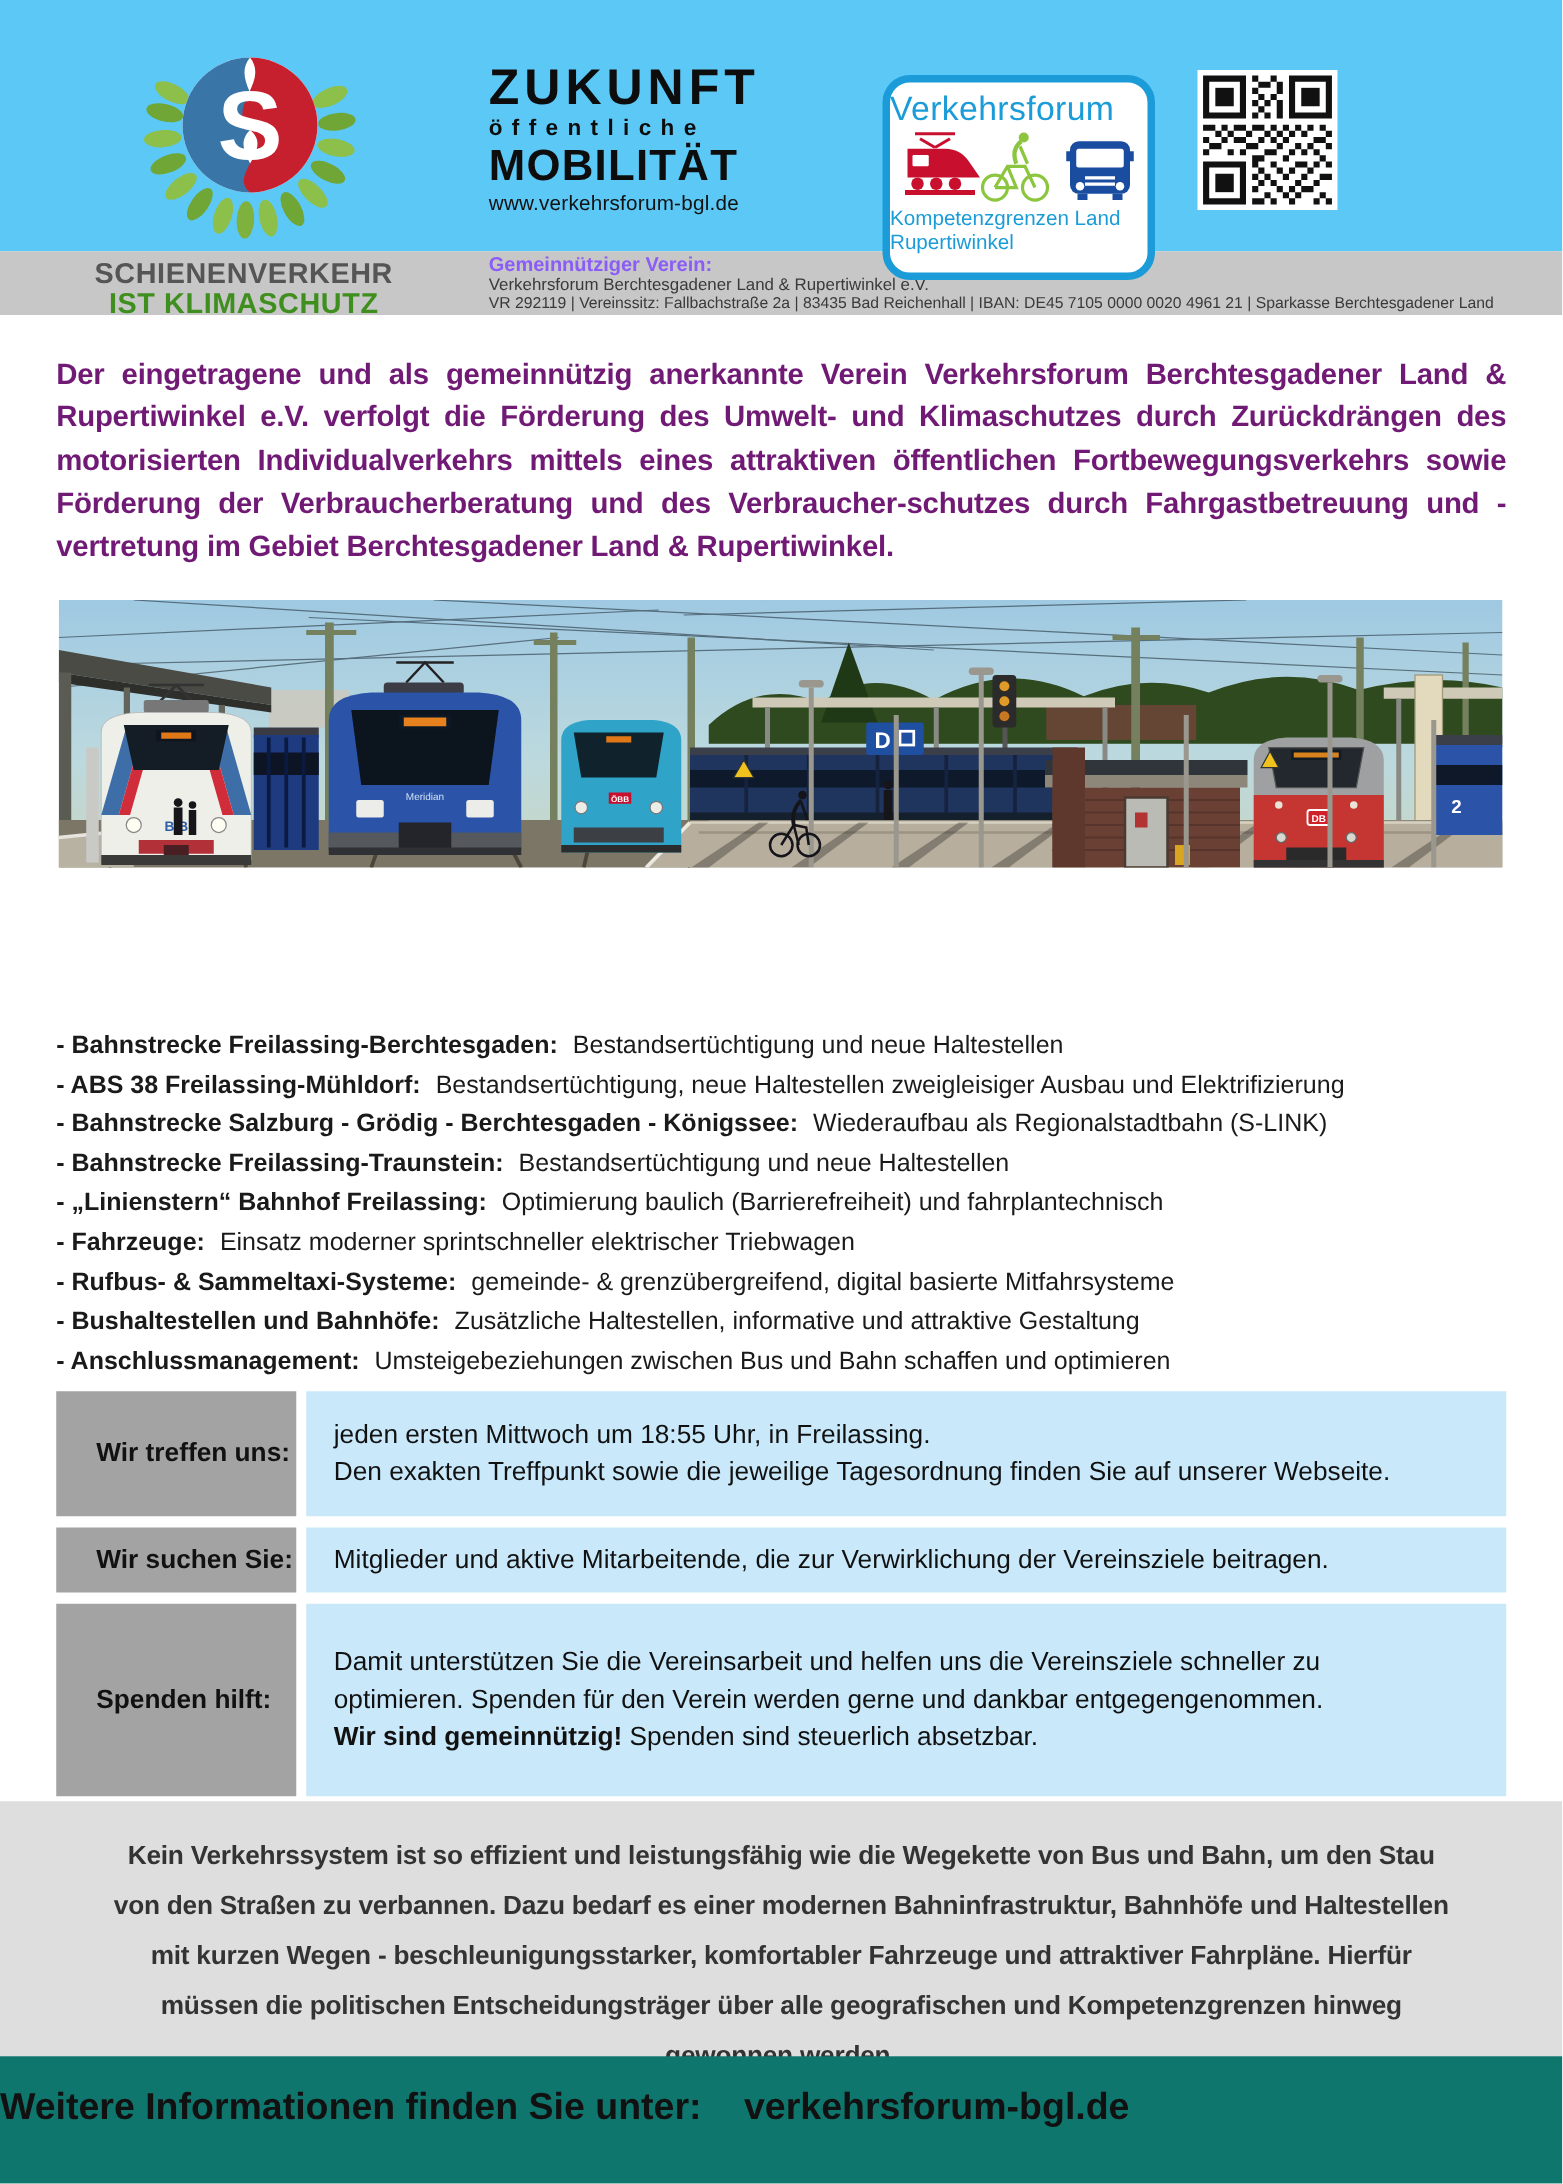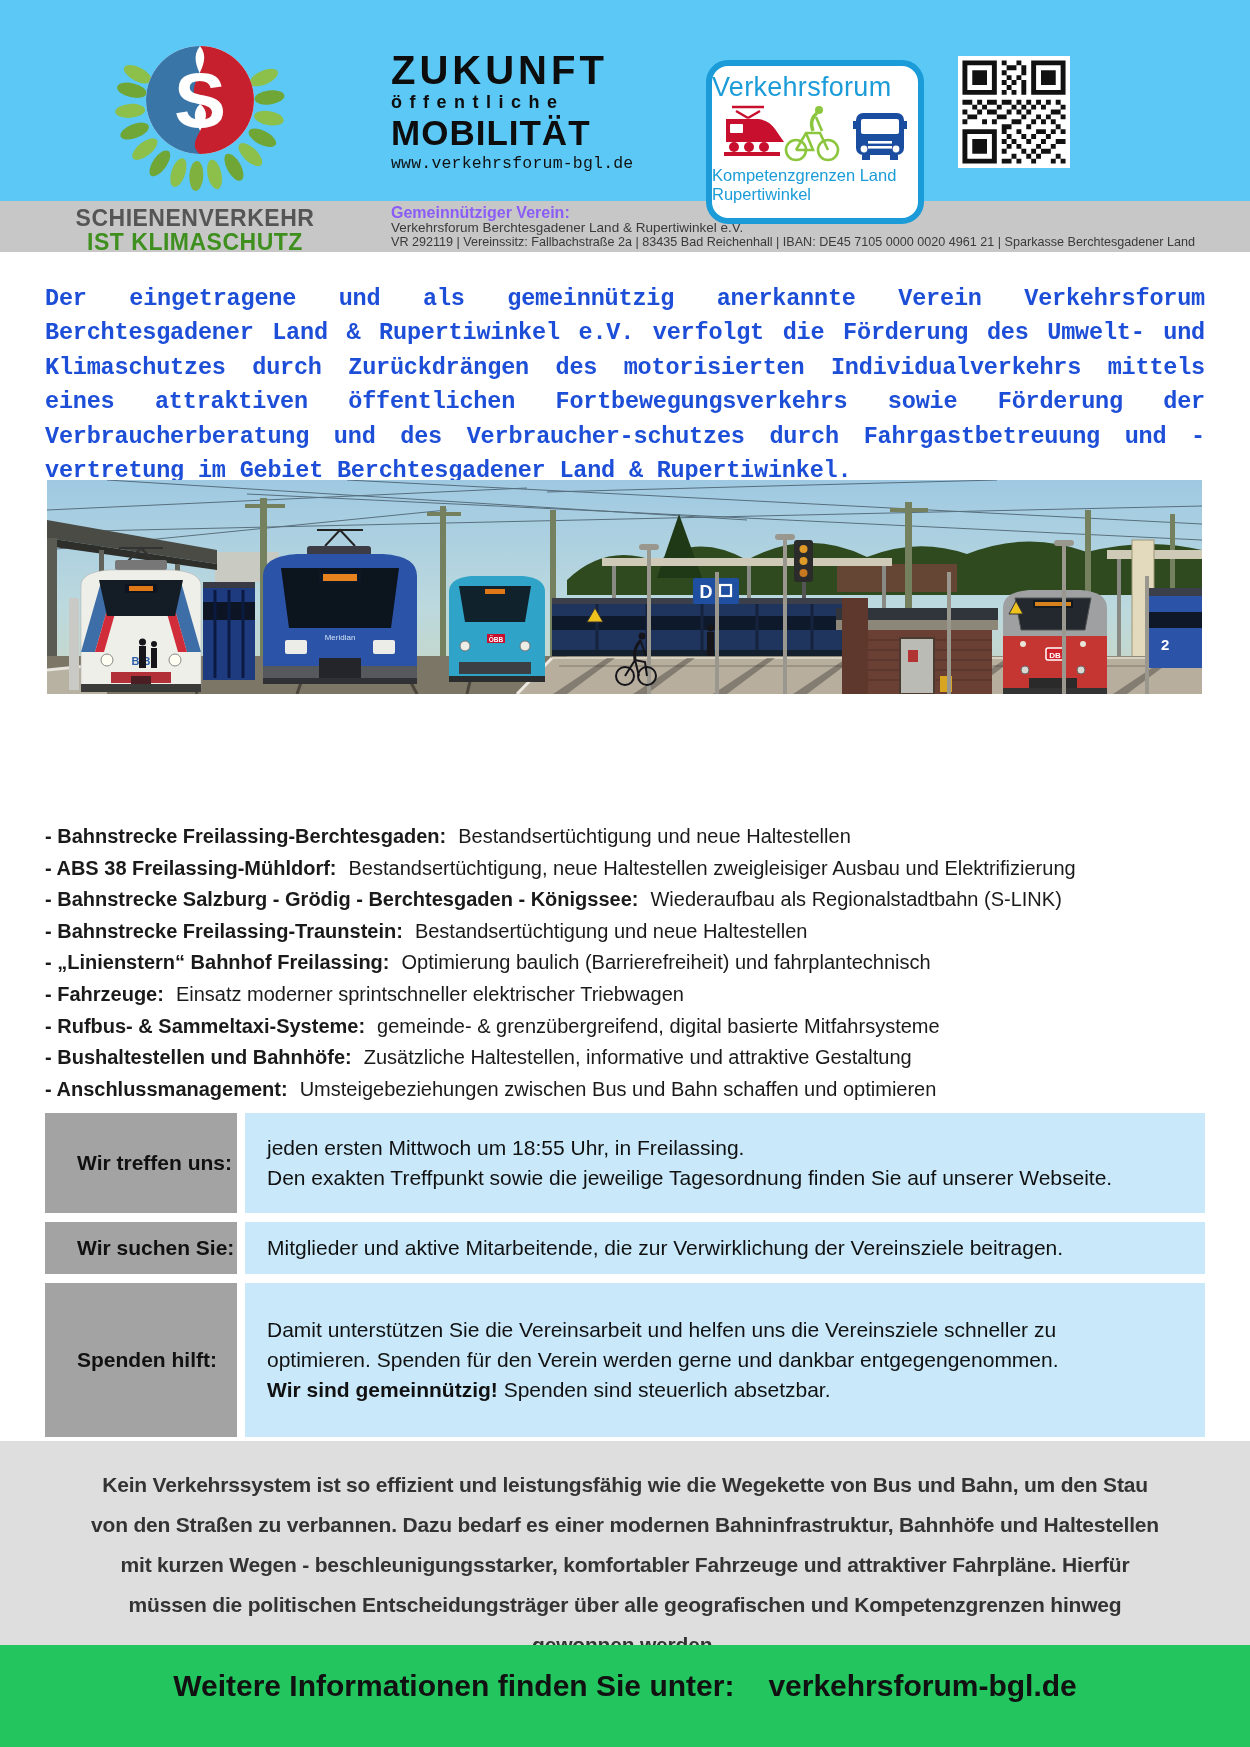--- a/index.html
+++ b/index.html
@@ -9,34 +9,34 @@
   .header{position:absolute;left:0;top:0;width:1250px;height:201px;background:#5cc8f6;}
   .graybar{position:absolute;left:0;top:201px;width:1250px;height:51px;background:#c7c7c7;}
   .logo-wrap{position:absolute;left:100px;top:28px;width:200px;height:170px;}
   .motto{position:absolute;left:0;top:203px;width:390px;text-align:center;line-height:24px;padding-top:3px;}
   .motto .l1{font-size:23px;font-weight:bold;color:#555;letter-spacing:.5px;}
   .motto .l2{font-size:23px;font-weight:bold;color:#3f8f1f;letter-spacing:.5px;}
   .headline{position:absolute;left:391px;top:50px;width:260px;}
   .headline .z{font-size:40px;font-weight:bold;letter-spacing:4px;color:#0d0d0d;line-height:40px;}
   .headline .o{font-size:18px;font-weight:bold;letter-spacing:7.5px;color:#0d0d0d;line-height:24px;}
   .headline .m{font-size:35px;font-weight:bold;letter-spacing:1px;color:#0d0d0d;line-height:38px;}
-  .headline .w{font-size:16.5px;color:#111;margin-top:2px;letter-spacing:.2px;font-family:Liberation Mono, monospace;}
+  .headline .w{font-size:16.5px;color:#111;margin-top:2px;letter-spacing:.2px;}
   .verein{position:absolute;left:391px;top:206px;width:830px;line-height:14.5px;}
   .verein .red{color:#8b5cf6;font-weight:bold;font-size:16px;}
   .verein .n{color:#3a3a3a;font-size:13.5px;}
   .verein .d{color:#3a3a3a;font-size:12.6px;}
   .badge{position:absolute;left:706px;top:60px;width:206px;height:152px;background:#fff;
          border:6px solid #1b9cd8;border-radius:22px;z-index:3;}
   .badge .t{font-size:27px;color:#1b9cd8;margin-top:6px;letter-spacing:.3px;}
   .badge .r{font-size:16.5px;color:#1b9cd8;line-height:19px;}
   .badge-icons{margin:2px auto 3px;display:block;}
   .qr{position:absolute;left:958px;top:56px;width:112px;height:112px;background:#fff;padding:2px;box-sizing:border-box;}
   
   .intro{position:absolute;left:45px;top:258px;width:1160px;font-size:23.5px;font-weight:bold;
-         letter-spacing:-.2px;line-height:34.5px;text-align:justify;color:#1d4ed8;font-family:Liberation Mono, monospace;}
+         letter-spacing:-.2px;line-height:34.5px;text-align:justify;color:#701a75;}
   
   .photo{position:absolute;left:47px;top:480px;width:1155px;height:214px;}
   
   .banner{position:absolute;left:0;top:705px;width:1250px;height:102px;background:#5cc8f6;}
   .banner h1{margin:0;padding:28px 0 0 48px;font-size:31px;font-weight:bold;color:#111;letter-spacing:.2px;}
   
   .acts{position:absolute;left:45px;top:821px;width:1170px;}
   .act{font-size:20px;line-height:31.6px;color:#1a1a1a;white-space:nowrap;}
   .act b{font-weight:bold;margin-right:12px;}
   
@@ -46,21 +46,21 @@
              padding-left:22px;box-sizing:border-box;font-size:21px;color:#111;line-height:30px;}
   .b1{top:1113px;height:100px;}
   .b2{top:1222px;height:52px;}
   .b3{top:1283px;height:154px;}
   .bold{font-weight:bold;}
   
   .closing{position:absolute;left:0;top:1441px;width:1250px;height:204px;background:#dedede;}
   .closing p{margin:0 auto;padding-top:24px;width:1070px;text-align:center;font-size:21px;font-weight:bold;
              letter-spacing:-.2px;line-height:40px;color:#333;}
   
-  .footer{position:absolute;left:0;top:1645px;width:1250px;height:102px;background:#22c55e;text-align:center;}
+  .footer{position:absolute;left:0;top:1645px;width:1250px;height:102px;background:#0f766e;}
   .footer .line{padding-top:24px;font-size:30px;font-weight:bold;color:#111;}
   .footer .url{margin-left:34px;}
 </style>
 </head>
 <body>
 
 <div class="page">
 
   <div class="header"></div>
   <div class="graybar"></div>

